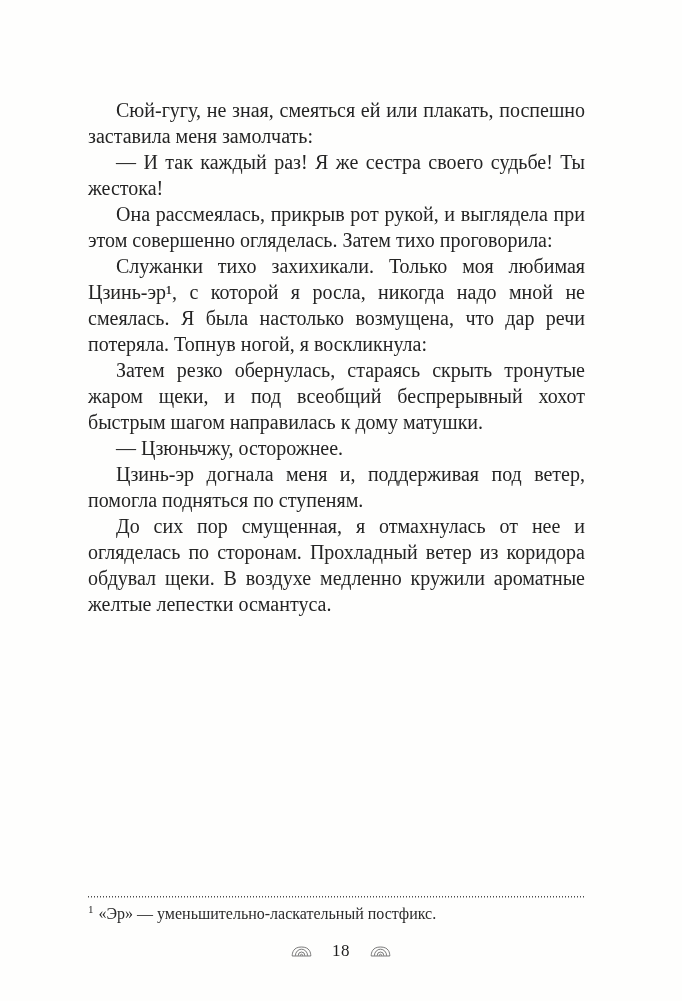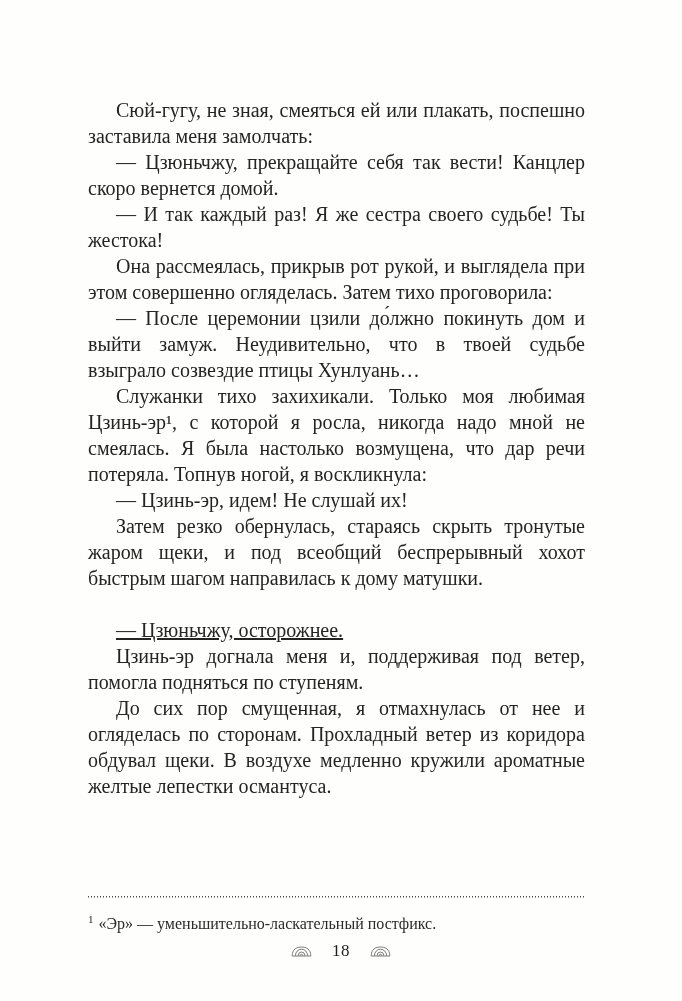--- a/index.html
+++ b/index.html
@@ -27,37 +27,35 @@
     width: 497px;
     font-size: 20px;
     line-height: 26px;
     text-align: justify;
   }
   .text-block p {
     margin: 0;
     text-indent: 28px;
   }
   .text-block p.scene-break {
-    margin-top: 26px;
-    text-decoration: underline;
   }
   .footnote-area {
     position: absolute;
     left: 88px;
     top: 896px;
     width: 497px;
   }
   .footnote-rule {
     height: 2px;
     background: repeating-linear-gradient(to right, #4d4d4d 0px, #4d4d4d 1px, transparent 1px, transparent 3px);
     background-size: auto 1.5px;
     background-repeat: no-repeat;
   }
   .footnote-text {
-    margin: 15px 0 0 0;
+    margin: 5px 0 0 0;
     font-size: 16px;
     line-height: 21px;
     text-align: left;
     color: #2a2a2a;
   }
   .footnote-text sup {
     font-size: 11px;
     line-height: 0;
     vertical-align: super;
     margin-right: 5px;
@@ -83,26 +81,23 @@
   }
   .ornament svg { display: block; }
 </style>
 </head>
 <body>
 
 <div class="book-page">
 
   <main class="text-block">
     <p>Сюй-гугу, не зная, смеяться ей или плакать, поспешно заставила меня замолчать:</p>
-    <p>— Цзюньчжу, прекращайте себя так вести! Канцлер скоро вернется домой.</p>
     <p>— И так каждый раз! Я же сестра своего судьбе! Ты жестока!</p>
     <p>Она рассмеялась, прикрыв рот рукой, и выглядела при этом совершенно огляделась. Затем тихо проговорила:</p>
-    <p>— После церемонии цзили до́лжно покинуть дом и выйти замуж. Неудивительно, что в твоей судьбе взыграло созвездие птицы Хунлуань…</p>
     <p>Служанки тихо захихикали. Только моя любимая Цзинь-эр¹, с которой я росла, никогда надо мной не смеялась. Я была настолько возмущена, что дар речи потеряла. Топнув ногой, я воскликнула:</p>
-    <p>— Цзинь-эр, идем! Не слушай их!</p>
     <p>Затем резко обернулась, стараясь скрыть тронутые жаром щеки, и под всеобщий беспрерывный хохот быстрым шагом направилась к дому матушки.</p>
     <p class="scene-break">— Цзюньчжу, осторожнее.</p>
     <p>Цзинь-эр догнала меня и, поддерживая под ветер, помогла подняться по ступеням.</p>
     <p>До сих пор смущенная, я отмахнулась от нее и огляделась по сторонам. Прохладный ветер из коридора обдувал щеки. В воздухе медленно кружили ароматные желтые лепестки османтуса.</p>
   </main>
 
   <div class="footnote-area">
     <div class="footnote-rule"></div>
     <p class="footnote-text"><sup>1</sup><span>«Эр» — уменьшительно-ласкательный постфикс.</span></p>
   </div>

